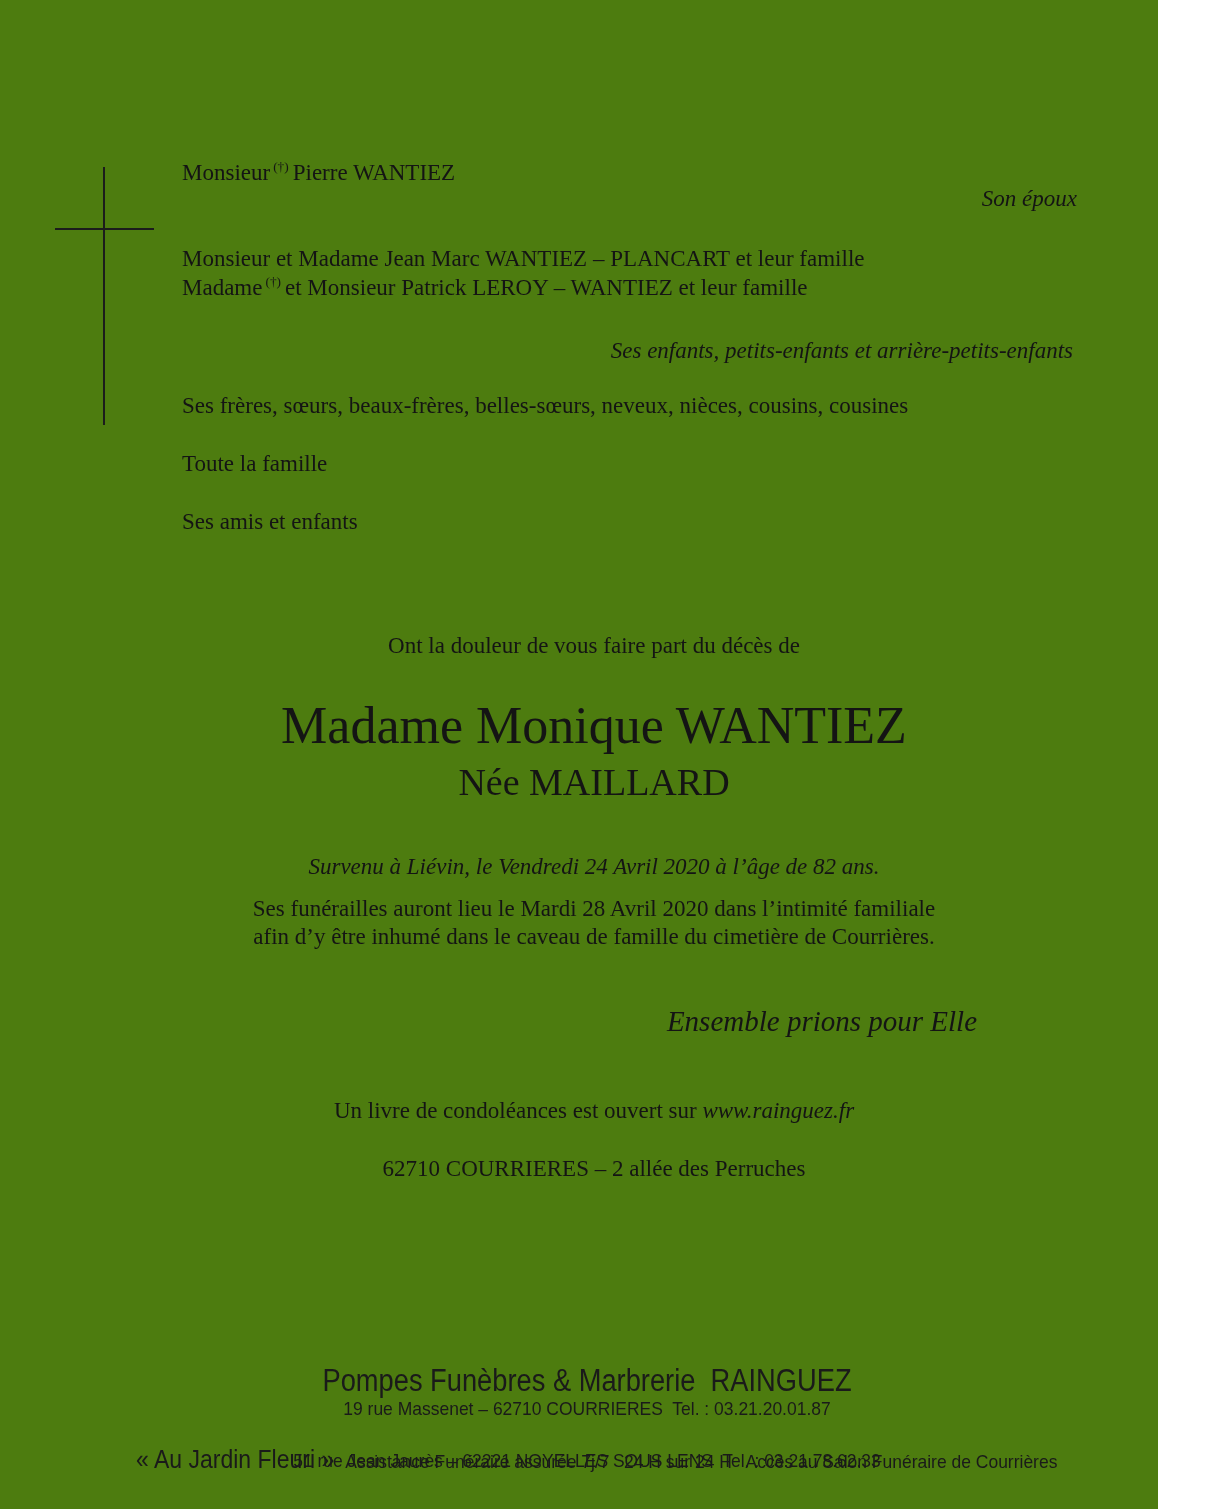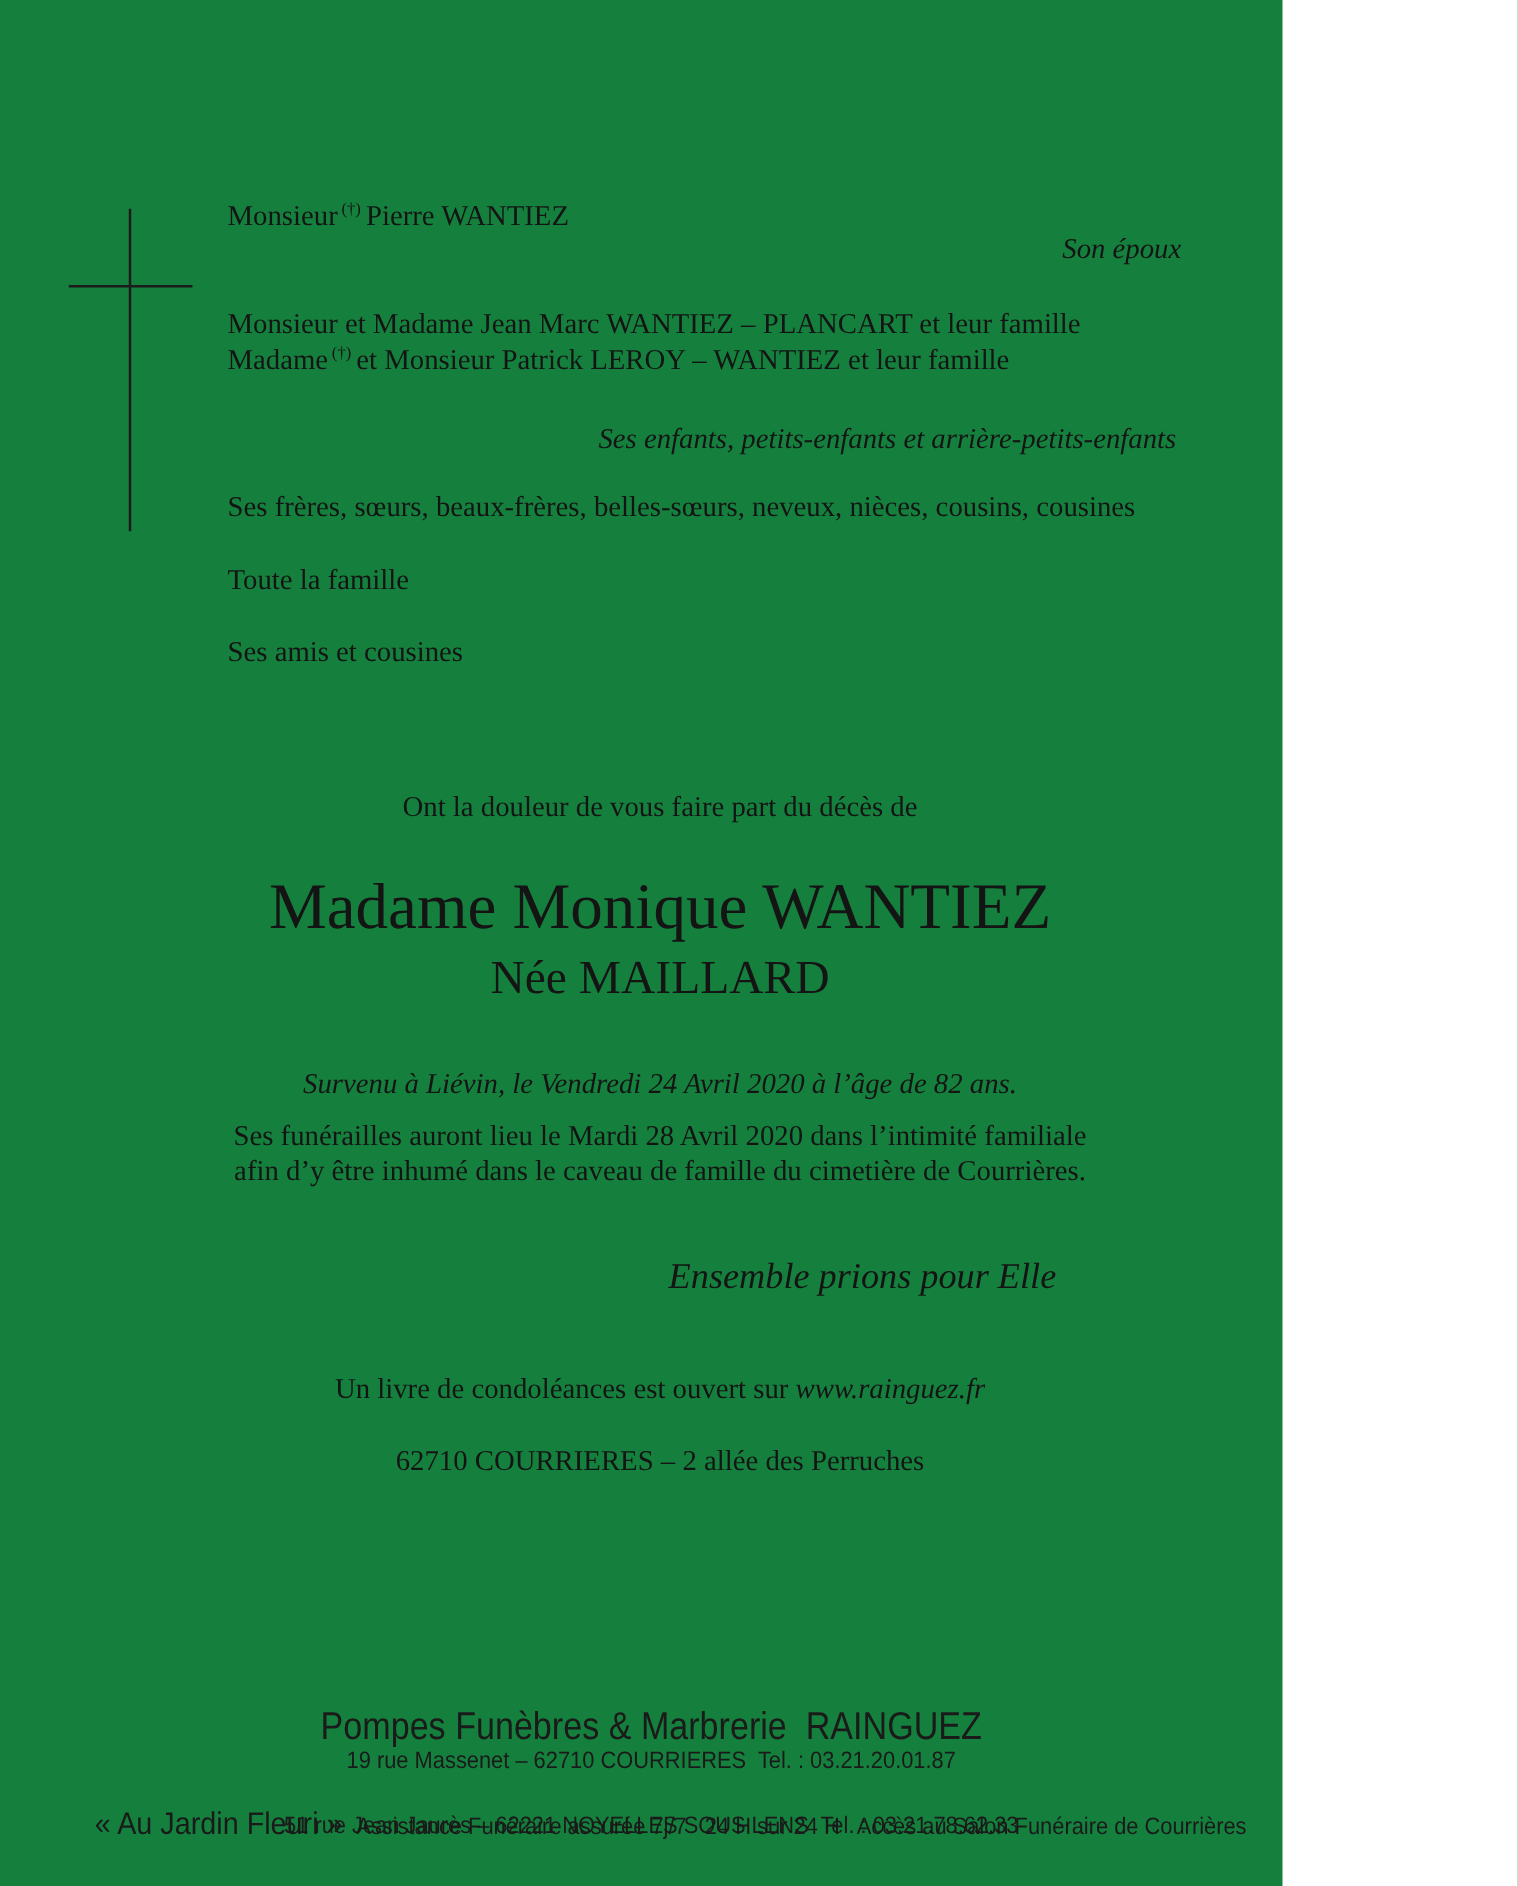--- a/index.html
+++ b/index.html
@@ -2,23 +2,23 @@
 <html><head>
 <meta charset="utf-8">
 <style>
   html, body {
     margin: 0;
     padding: 0;
     background: #ffffff;
   }
   .page {
     position: relative;
-    width: 1026px;
+    width: 1158px;
     height: 1509px;
-    background: #15803d;
+    background: #4d7c0f;
     color: #141414;
     font-family: "Liberation Serif", "DejaVu Serif", serif;
     overflow: hidden;
   }
   .abs { position: absolute; }
   .body-text {
     font-size: 23px;
     line-height: 29px;
     white-space: nowrap;
   }
@@ -108,21 +108,21 @@
       <span>Madame</span><span class="sup-dagger">(†)</span><span>et Monsieur Patrick LEROY – WANTIEZ et leur famille</span>
     </div>
   </div>
 
   <div class="abs body-text italic" style="right:85px; top:336px;">Ses enfants, petits-enfants et arrière-petits-enfants</div>
 
   <div class="abs body-text" style="left:182px; top:391px;">Ses frères, sœurs, beaux-frères, belles-sœurs, neveux, nièces, cousins, cousines</div>
 
   <div class="abs body-text" style="left:182px; top:449px;">Toute la famille</div>
 
-  <div class="abs body-text" style="left:182px; top:507px;">Ses amis et cousines</div>
+  <div class="abs body-text" style="left:182px; top:507px;">Ses amis et enfants</div>
 
   <div class="abs body-text centered" style="top:631px;">Ont la douleur de vous faire part du décès de</div>
 
   <div class="abs deceased-name centered" style="top:696px;">Madame Monique WANTIEZ</div>
 
   <div class="abs maiden-name centered" style="top:760px;">Née MAILLARD</div>
 
   <div class="abs body-text centered" style="top:852px;font-style:italic;">Survenu à Liévin, le Vendredi 24 Avril 2020 à l’âge de 82 ans.</div>
 
   <div class="abs body-text centered" style="top:895px; line-height:28px;">

